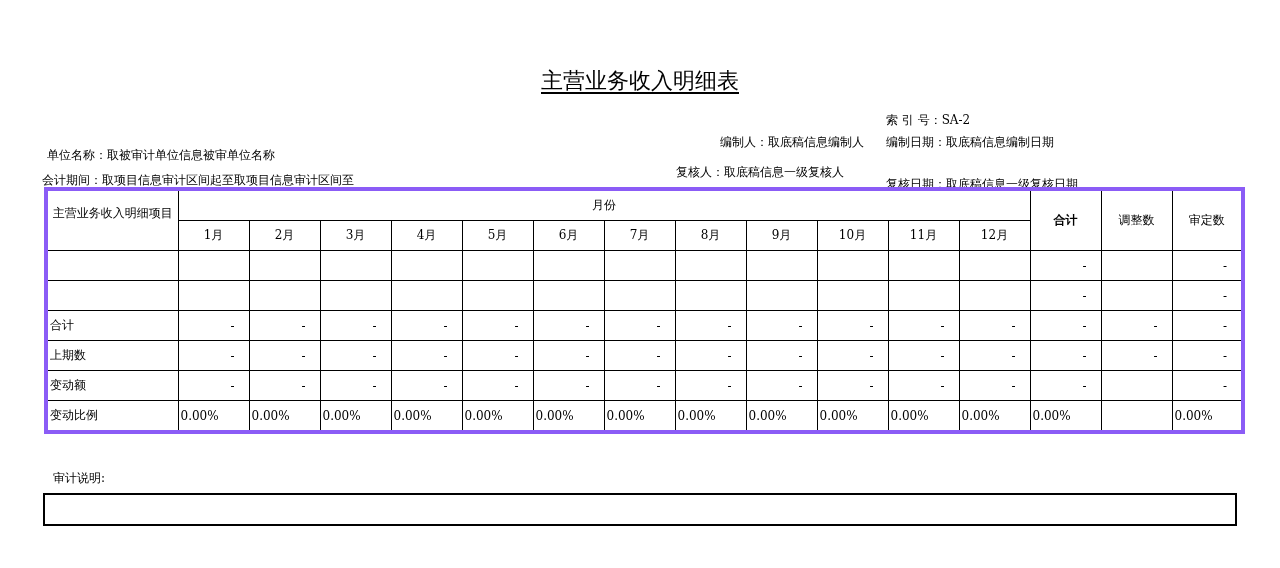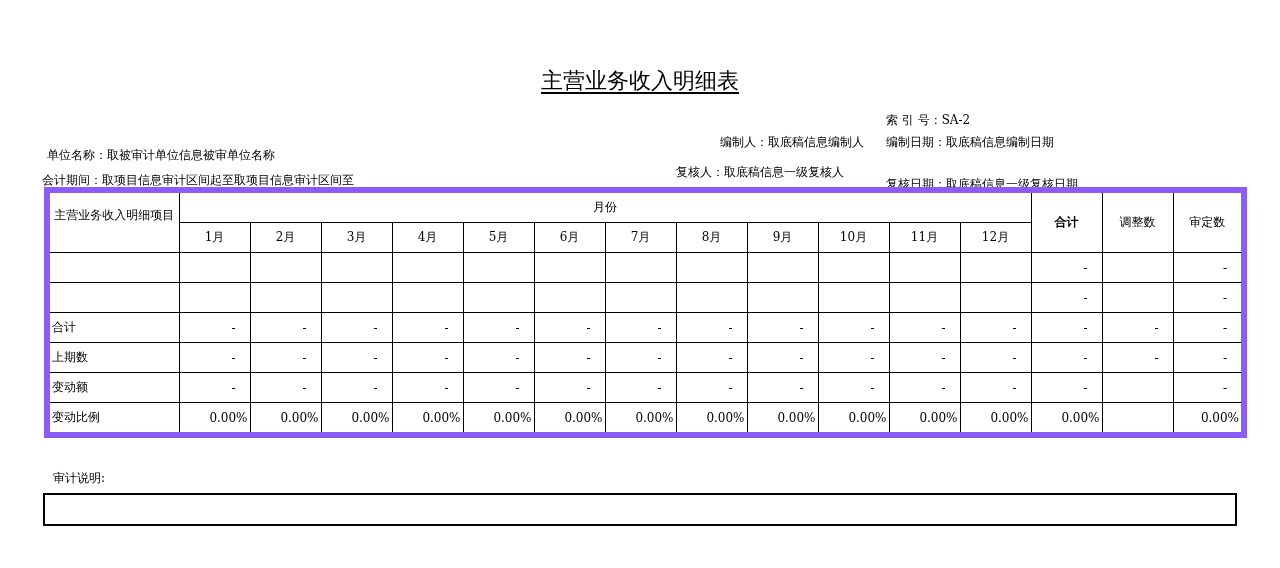--- a/index.html
+++ b/index.html
@@ -2,24 +2,24 @@
 <html><head>
 <meta charset="utf-8">
 <style>
   html, body { margin:0; padding:0; background:#ffffff; }
   body { width:1280px; height:568px; position:relative; overflow:hidden;
          font-family:"DejaVu Serif","Liberation Serif",serif; color:#000; font-size:12px; }
   .abs { position:absolute; white-space:nowrap; }
   .title { left:0; width:1280px; top:66px; text-align:center; }
   .title span { font-size:22px; text-decoration:underline; text-underline-offset:4px; font-family:"DejaVu Sans","Liberation Sans",sans-serif; }
   table.grid { position:absolute; left:44px; top:187px; border-collapse:collapse; table-layout:fixed;
-               border:6px solid #8b5cf6; }
+               border:4px solid #8b5cf6; }
   table.grid td { border:1px solid #000; height:29px; padding:0 2px; font-size:12px; overflow:hidden; }
   .c { text-align:center; }
-  .r { text-align:right; }
+  .r { }
   .rd { text-align:right; padding-right:14px !important; }
   .l { text-align:left; }
   .lbl { vertical-align:top; padding-top:14px !important; text-align:center; line-height:16px; white-space:normal; }
   .bold { font-weight:bold; font-family:"DejaVu Sans","Liberation Sans",sans-serif; font-size:11px; }
   .notebox { position:absolute; left:43px; top:493px; width:1190px; height:29px; border:2px solid #000; }
 </style>
 </head>
 <body>
 
 <div class="abs title"><span>主营业务收入明细表</span></div>

